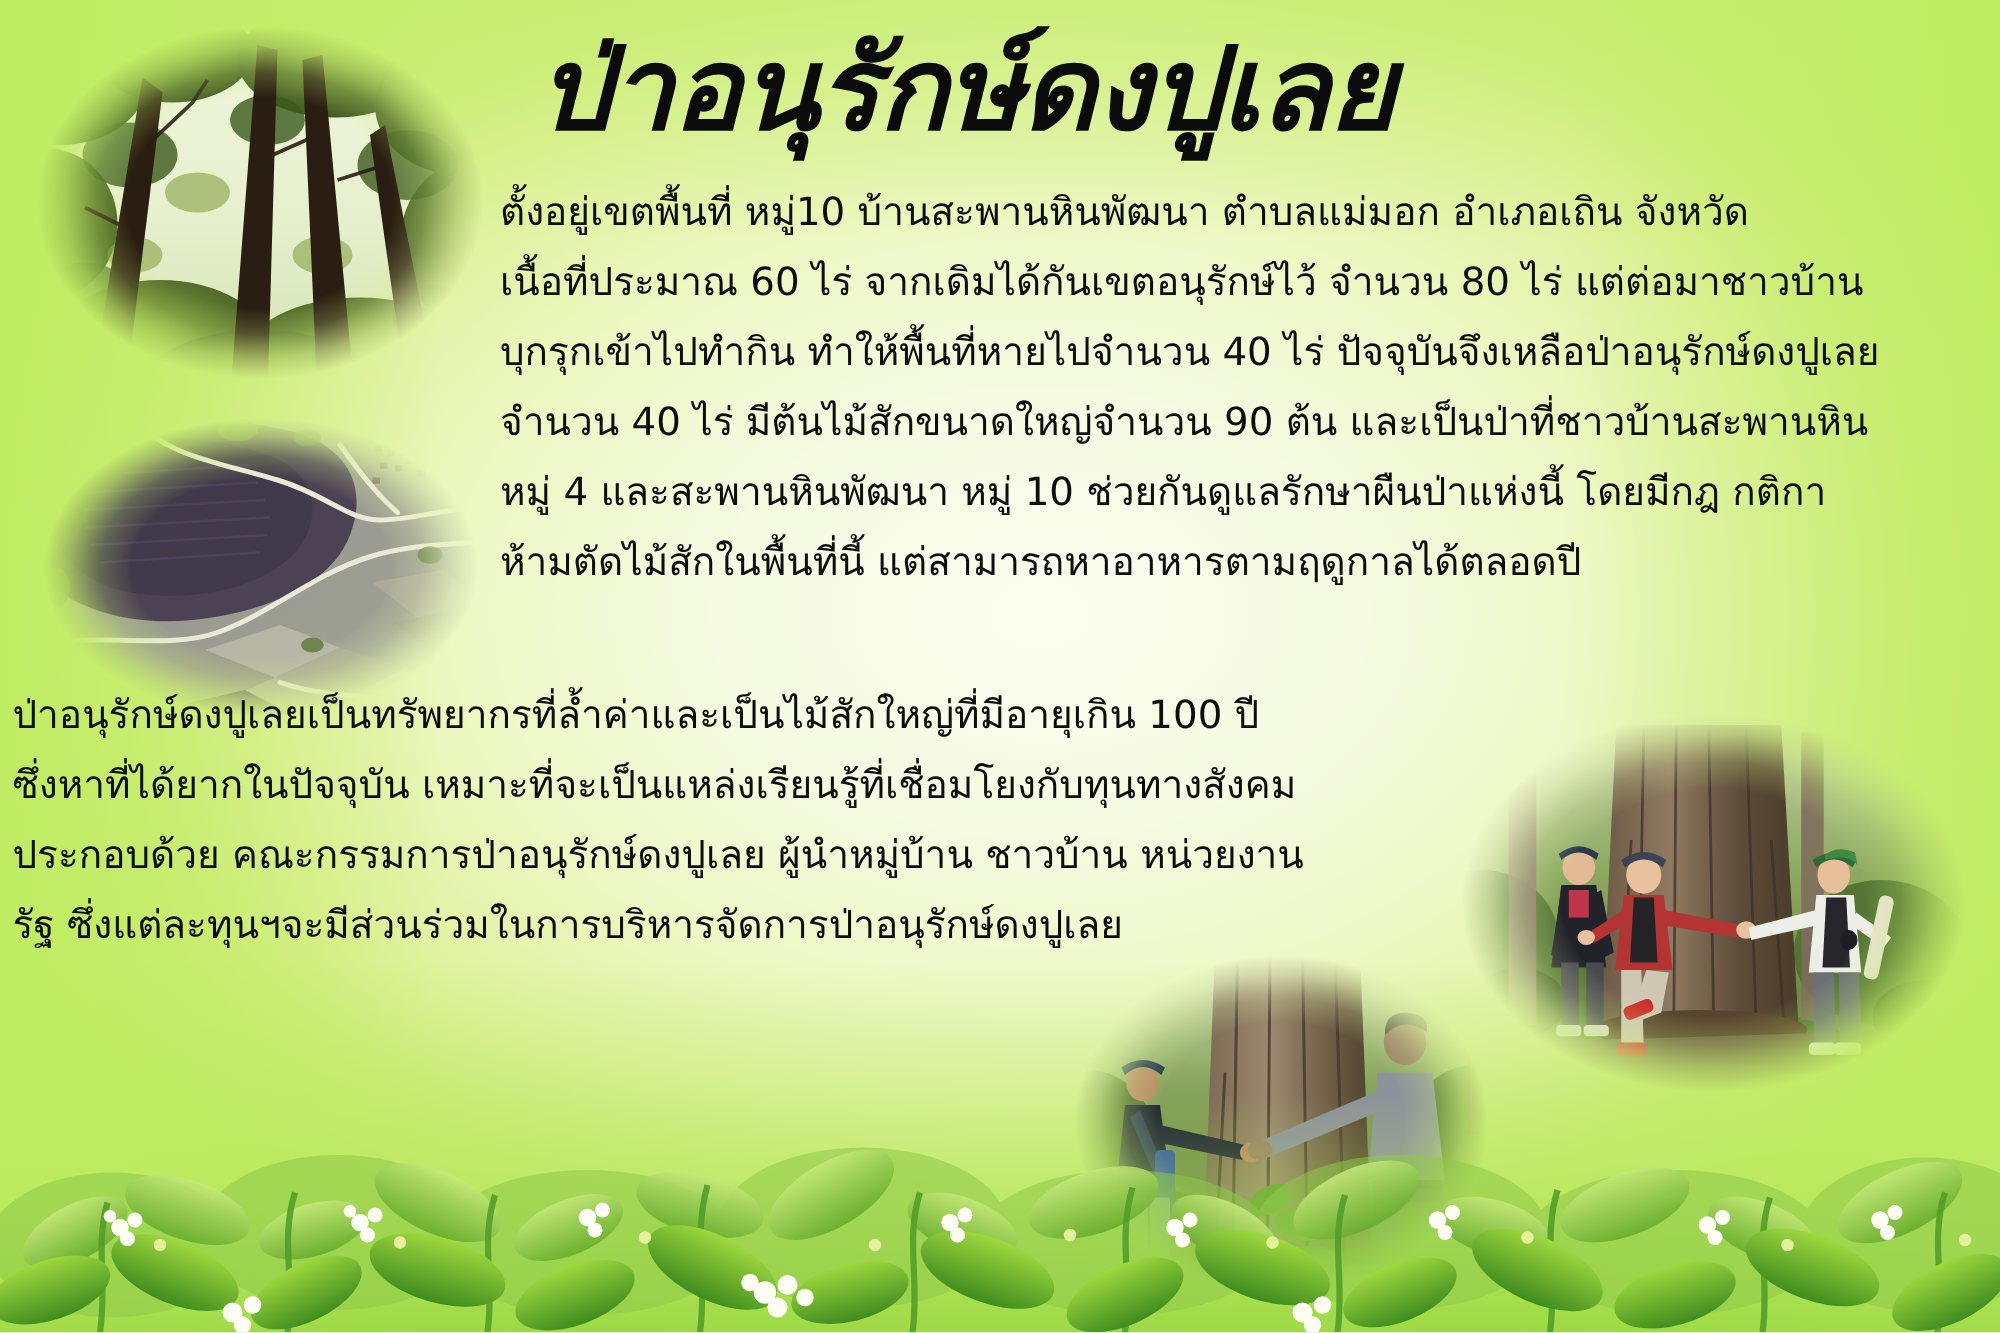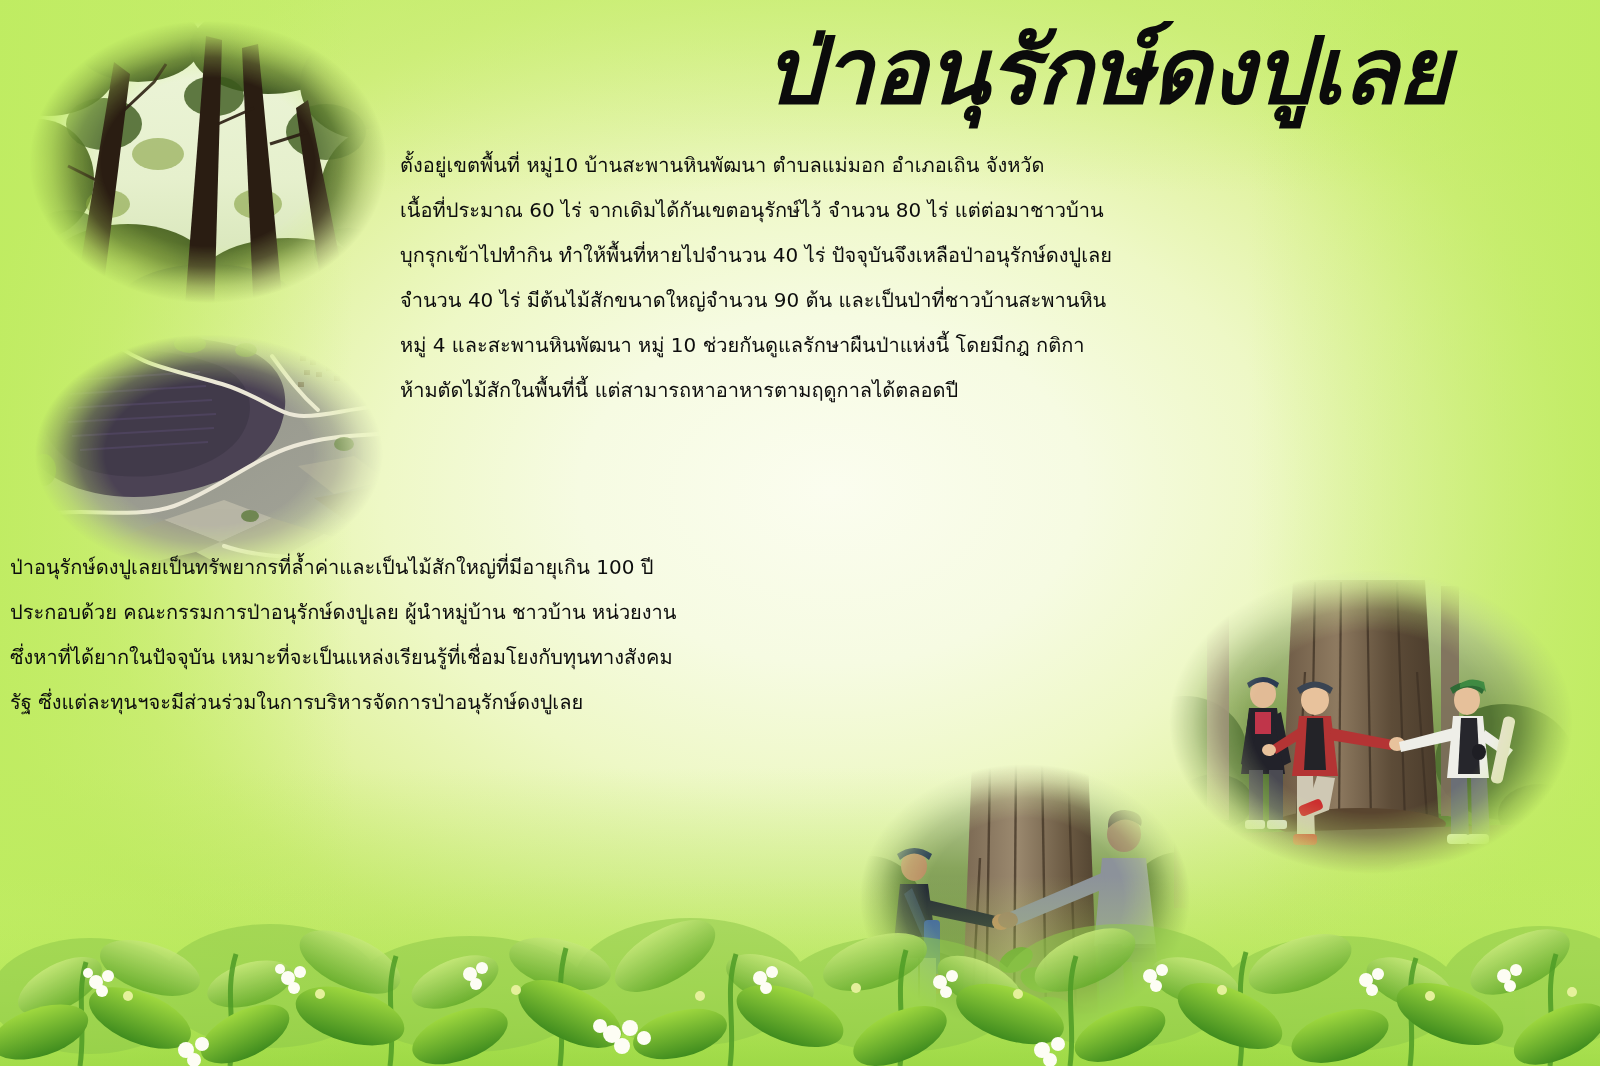--- a/index.html
+++ b/index.html
@@ -26,37 +26,37 @@
       linear-gradient(to bottom, rgba(196,238,110,0.55) 0%, rgba(196,238,110,0.0) 18%, rgba(196,238,110,0.0) 72%, rgba(168,226,74,0.75) 100%);
     pointer-events: none;
   }
 
   
   .title {
     position: absolute;
     left: 430px;
     top: 18px;
     width: 1020px;
-    text-align: right;
+    text-align: left;
     font-family: "DejaVu Sans", "Liberation Sans", sans-serif;
     font-size: 92px;
     font-weight: 700;
     font-style: italic;
     line-height: 1.18;
     color: #0b0b0b;
     letter-spacing: -1px;
     z-index: 6;
     white-space: nowrap;
   }
 
   
   .para {
     position: absolute;
     color: #0d0d0d;
-    font-size: 20px;
+    font-size: 31px;
     line-height: 1.0;
     z-index: 5;
   }
   .para .ln {
     display: block;
     white-space: nowrap;
     margin-bottom: 25px;
   }
   #para-one {
     left: 400px;
@@ -232,22 +232,22 @@
     <span class="ln">ตั้งอยู่เขตพื้นที่  หมู่10  บ้านสะพานหินพัฒนา  ตำบลแม่มอก  อำเภอเถิน  จังหวัด</span>
     <span class="ln">เนื้อที่ประมาณ  60  ไร่  จากเดิมได้กันเขตอนุรักษ์ไว้  จำนวน  80  ไร่  แต่ต่อมาชาวบ้าน</span>
     <span class="ln">บุกรุกเข้าไปทำกิน  ทำให้พื้นที่หายไปจำนวน  40  ไร่  ปัจจุบันจึงเหลือป่าอนุรักษ์ดงปูเลย</span>
     <span class="ln">จำนวน  40  ไร่  มีต้นไม้สักขนาดใหญ่จำนวน  90  ต้น  และเป็นป่าที่ชาวบ้านสะพานหิน</span>
     <span class="ln">หมู่  4  และสะพานหินพัฒนา  หมู่  10  ช่วยกันดูแลรักษาผืนป่าแห่งนี้  โดยมีกฎ  กติกา</span>
     <span class="ln">ห้ามตัดไม้สักในพื้นที่นี้   แต่สามารถหาอาหารตามฤดูกาลได้ตลอดปี</span>
   </div>
 
   <div class="para" id="para-two">
     <span class="ln">        ป่าอนุรักษ์ดงปูเลยเป็นทรัพยากรที่ล้ำค่าและเป็นไม้สักใหญ่ที่มีอายุเกิน  100  ปี</span>
+    <span class="ln">ซึ่งหาที่ได้ยากในปัจจุบัน    เหมาะที่จะเป็นแหล่งเรียนรู้ที่เชื่อมโยงกับทุนทางสังคม</span>
     <span class="ln">ประกอบด้วย  คณะกรรมการป่าอนุรักษ์ดงปูเลย  ผู้นำหมู่บ้าน  ชาวบ้าน  หน่วยงาน</span>
-    <span class="ln">ซึ่งหาที่ได้ยากในปัจจุบัน    เหมาะที่จะเป็นแหล่งเรียนรู้ที่เชื่อมโยงกับทุนทางสังคม</span>
     <span class="ln">รัฐ  ซึ่งแต่ละทุนฯจะมีส่วนร่วมในการบริหารจัดการป่าอนุรักษ์ดงปูเลย</span>
   </div>
 
   <div class="photo" id="photo-group-tree">
     <div class="inner">
       <svg viewBox="0 0 452 340" preserveAspectRatio="none">
         <defs>
           <linearGradient id="bgForest2" x1="0" y1="0" x2="0" y2="1">
             <stop offset="0%" stop-color="#cfd9b4"></stop>
             <stop offset="45%" stop-color="#8aa75c"></stop>

